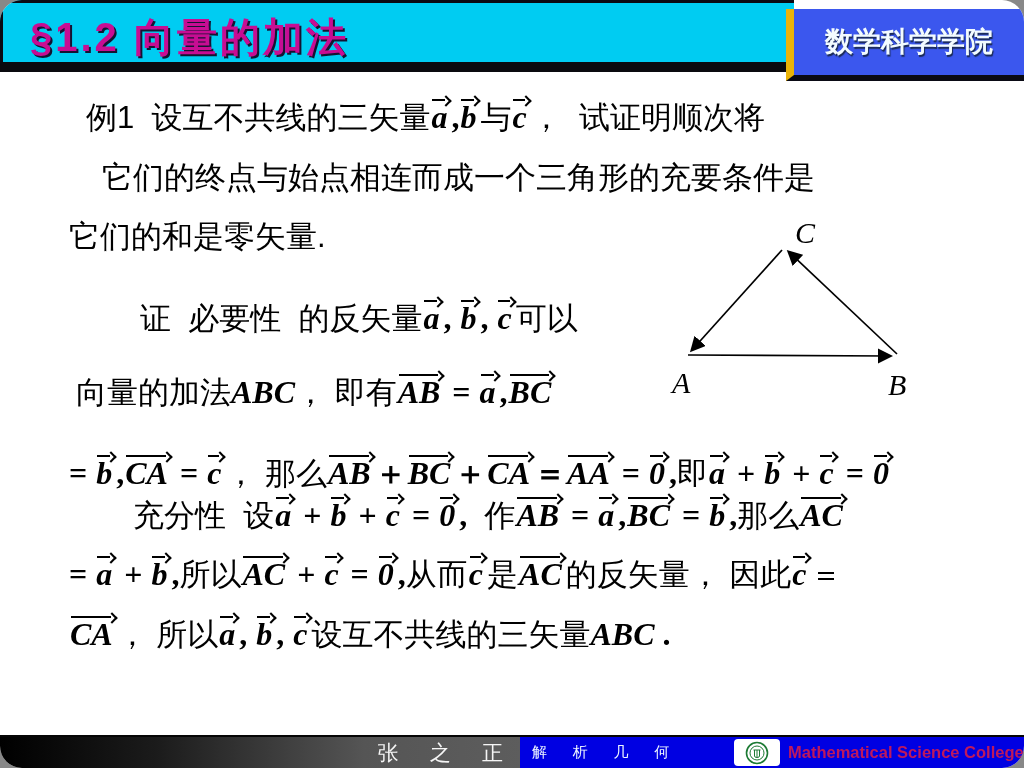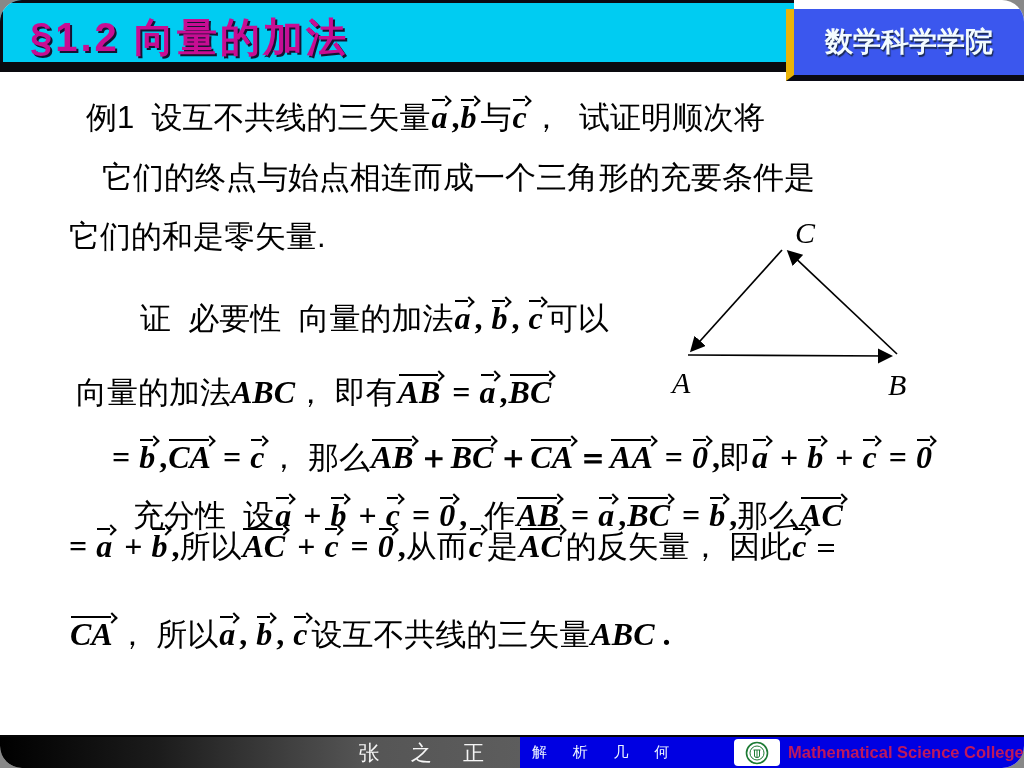--- a/index.html
+++ b/index.html
@@ -63,23 +63,23 @@
   .vec::after {
     content:""; position:absolute; right:1px; top:1px; width:6px; height:6px;
     border-top:2px solid #000; border-right:2px solid #000;
     transform:rotate(45deg);
   }
   #line-0 { left:86px;  top:96px;  }
   #line-1 { left:69px;  top:158px;margin-left:33px; }
   #line-2 { left:69px;  top:217px; }
   #line-3 { left:140px; top:297px; }
   #line-4 { left:76px;  top:371px; }
-  #line-5 { left:69px;  top:436px;margin-left:43px; }
+  #line-5 { left:69px;  top:452px; }
   #line-6 { left:133px; top:494px; }
-  #line-7 { left:69px;  top:525px; }
+  #line-7 { left:69px;  top:553px; }
   #line-8 { left:69px;  top:613px; }
 
   
   #diagram { position:absolute; left:652px; top:215px; }
   #diagram text {
     font-family:"Liberation Serif", serif; font-style:italic;
     font-size:30px; fill:#000;
   }
 
   
@@ -87,21 +87,21 @@
     position:absolute; left:0; top:735px; width:1024px; height:31px;
     border-top:2px solid #050505; box-sizing:content-box;
   }
   #footer-left {
     position:absolute; left:0; top:0; width:520px; height:31px;
     background:linear-gradient(90deg,#000000 0%,#1b1b1b 30%,#555555 70%,#5d5d5d 100%);
     display:flex; align-items:center; justify-content:flex-end;
   }
   #footer-author {
     color:#f5f5f5; font-size:21px; letter-spacing:13px;
-    padding-right:23px; font-family:"Liberation Serif", serif;
+    padding-right:4px; font-family:"Liberation Serif", serif;
     white-space:nowrap;
   }
   #footer-right {
     position:absolute; left:520px; top:0; width:504px; height:31px;
     background:var(--footer_bg,#0000e2);
     display:flex; align-items:center;
   }
   #footer-course {
     color:#eef6ff; font-size:15px; letter-spacing:11px;
     padding-left:12px; font-family:Liberation Serif, serif;
@@ -127,21 +127,21 @@
   <div id="header-bar"></div>
   <div id="header-rule"></div>
   <div id="page-title">§1.2 向量的加法</div>
   <div id="college-box">
     <span class="txt">数学科学学院</span>
   </div>
 
   <div class="mline" id="line-0"><span class="cjk">例1  设互不共线的三矢量</span><span class="vec">a</span><span class="msym">,</span><span class="vec">b</span><span class="cjk">与</span><span class="vec">c</span><span class="cjk">，  试证明顺次将</span></div>
   <div class="mline" id="line-1"><span class="cjk">它们的终点与始点相连而成一个三角形的充要条件是</span></div>
   <div class="mline" id="line-2"><span class="cjk">它们的和是零矢量.</span></div>
-  <div class="mline" id="line-3"><span class="cjk">证  必要性  向量的加法</span><span class="vec">a</span><span class="msym">, </span><span class="vec">b</span><span class="msym">, </span><span class="vec">c</span><span class="cjk">可以</span></div>
+  <div class="mline" id="line-3"><span class="cjk">证  必要性  的反矢量</span><span class="vec">a</span><span class="msym">, </span><span class="vec">b</span><span class="msym">, </span><span class="vec">c</span><span class="cjk">可以</span></div>
   <div class="mline" id="line-4"><span class="cjk">向量的加法</span><span class="mit">ABC</span><span class="cjk">， 即有</span><span class="vec">AB</span><span class="msym"> = </span><span class="vec">a</span><span class="msym">,</span><span class="vec">BC</span></div>
   <div class="mline" id="line-5"><span class="msym">= </span><span class="vec">b</span><span class="msym">,</span><span class="vec">CA</span><span class="msym"> = </span><span class="vec">c</span><span class="cjk">， 那么</span><span class="vec">AB</span><span class="msym">＋</span><span class="vec">BC</span><span class="msym">＋</span><span class="vec">CA</span><span class="msym">＝</span><span class="vec">AA</span><span class="msym"> = </span><span class="vec">0</span><span class="msym">,</span><span class="cjk">即</span><span class="vec">a</span><span class="msym"> + </span><span class="vec">b</span><span class="msym"> + </span><span class="vec">c</span><span class="msym"> = </span><span class="vec">0</span></div>
   <div class="mline" id="line-6"><span class="cjk">充分性  设</span><span class="vec">a</span><span class="msym"> + </span><span class="vec">b</span><span class="msym"> + </span><span class="vec">c</span><span class="msym"> = </span><span class="vec">0</span><span class="msym">,</span><span class="cjk">  作</span><span class="vec">AB</span><span class="msym"> = </span><span class="vec">a</span><span class="msym">,</span><span class="vec">BC</span><span class="msym"> = </span><span class="vec">b</span><span class="msym">,</span><span class="cjk">那么</span><span class="vec">AC</span></div>
   <div class="mline" id="line-7"><span class="msym">= </span><span class="vec">a</span><span class="msym"> + </span><span class="vec">b</span><span class="msym">,</span><span class="cjk">所以</span><span class="vec">AC</span><span class="msym"> + </span><span class="vec">c</span><span class="msym"> = </span><span class="vec">0</span><span class="msym">,</span><span class="cjk">从而</span><span class="vec">c</span><span class="cjk">是</span><span class="vec">AC</span><span class="cjk">的反矢量， 因此</span><span class="vec">c</span><span class="cjk">＝</span></div>
   <div class="mline" id="line-8"><span class="vec">CA</span><span class="cjk">， 所以</span><span class="vec">a</span><span class="msym">, </span><span class="vec">b</span><span class="msym">, </span><span class="vec">c</span><span class="cjk">设互不共线的三矢量</span><span class="mit">ABC</span><span class="msym"> .</span></div>
 
   <svg id="diagram" width="290" height="195" viewBox="0 0 290 195">
     <defs>
       <marker id="arrow" viewBox="0 0 10 10" refX="8" refY="5" markerWidth="9" markerHeight="9" orient="auto-start-reverse">
         <path d="M0,0 L10,5 L0,10 z" fill="#000"></path>

